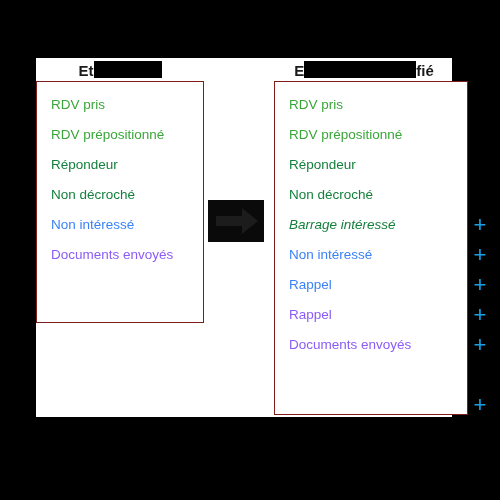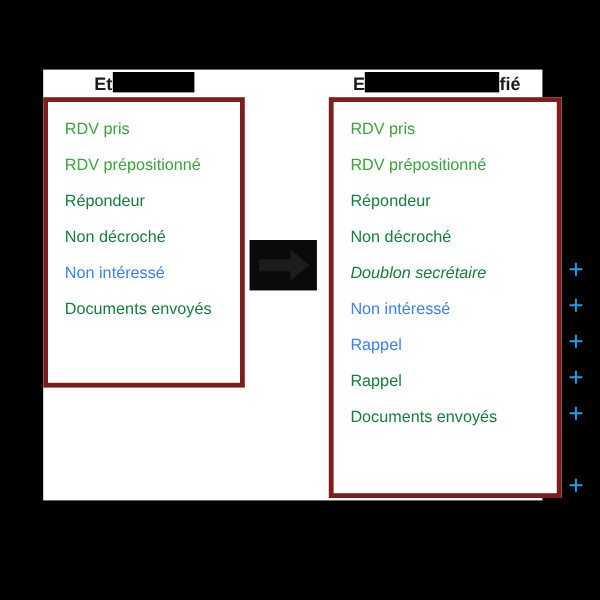--- a/index.html
+++ b/index.html
@@ -53,21 +53,21 @@
     vertical-align: -2px;
     height: 17px;
   }
   .redaction.r-left  { width: 68px; }
   .redaction.r-right { width: 112px; }
 
   
   .card {
     position: absolute;
     background: #ffffff;
-    border: 4px solid #7f1d1d;
+    border: 1px solid #7f1d1d;
     box-sizing: border-box;
   }
   .card.left  { left: 0px;   top: 23px; width: 168px; height: 242px; }
   .card.right { left: 238px; top: 23px; width: 194px; height: 334px; }
 
   .list { list-style: none; margin: 0; padding: 8px 0 8px 0; }
 
   .item {
     position: relative;
     height: 30px;
@@ -75,21 +75,21 @@
     padding: 0 8px 0 14px;
     font-size: 13.5px;
     white-space: nowrap;
     cursor: pointer;
   }
 
   
   .c-green  { color: #3aa63a; }
   .c-orange { color: #15803d; }
   .c-red    { color: #3b82f6; }
-  .c-blue   { color: #15803d; }
+  .c-blue   { color: #8b5cf6; }
   .c-grey   { color: #8b9aa5; }
   .it       { font-style: italic; }
 
   
   .plus-col {
     position: absolute;
     left: 432px;
     top: 23px;
     width: 24px;
     height: 334px;
@@ -151,21 +151,21 @@
         <path d="M8 16 L34 16 L34 8 L50 21 L34 34 L34 26 L8 26 Z" fill="#1c1c1c"></path>
       </svg>
     </div>
 
     <div class="card right">
       <ul class="list" id="right-list">
           <li class="item c-green"><span>RDV pris</span></li>
           <li class="item c-green"><span>RDV prépositionné</span></li>
           <li class="item c-orange"><span>Répondeur</span></li>
           <li class="item c-orange"><span>Non décroché</span></li>
-          <li class="item c-orange it"><span>Doublon secrétaire</span></li>
+          <li class="item c-orange it"><span>Barrage intéressé</span></li>
           <li class="item c-red"><span>Non intéressé</span></li>
           <li class="item c-red"><span>Rappel</span></li>
           <li class="item c-blue"><span>Rappel</span></li>
           <li class="item c-blue"><span>Documents envoyés</span></li>
         </ul>
     </div>
 
     <div class="plus-col" id="plus-col">
         <div class="plus-slot" style="top: 129px;">+</div>
         <div class="plus-slot" style="top: 159px;">+</div>

